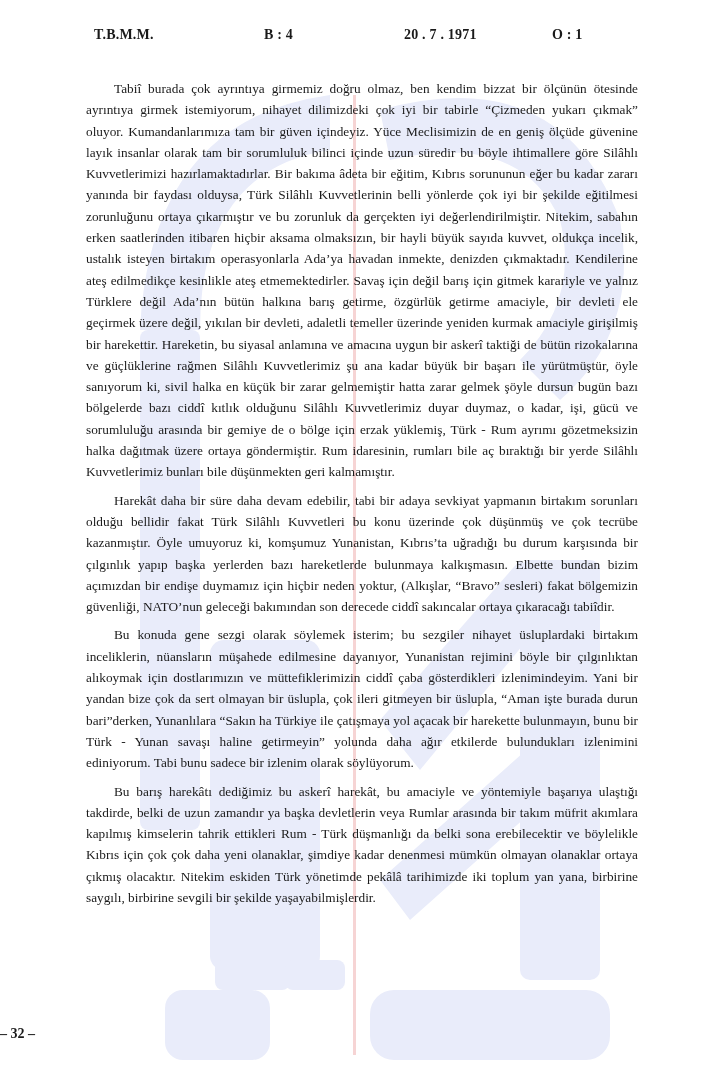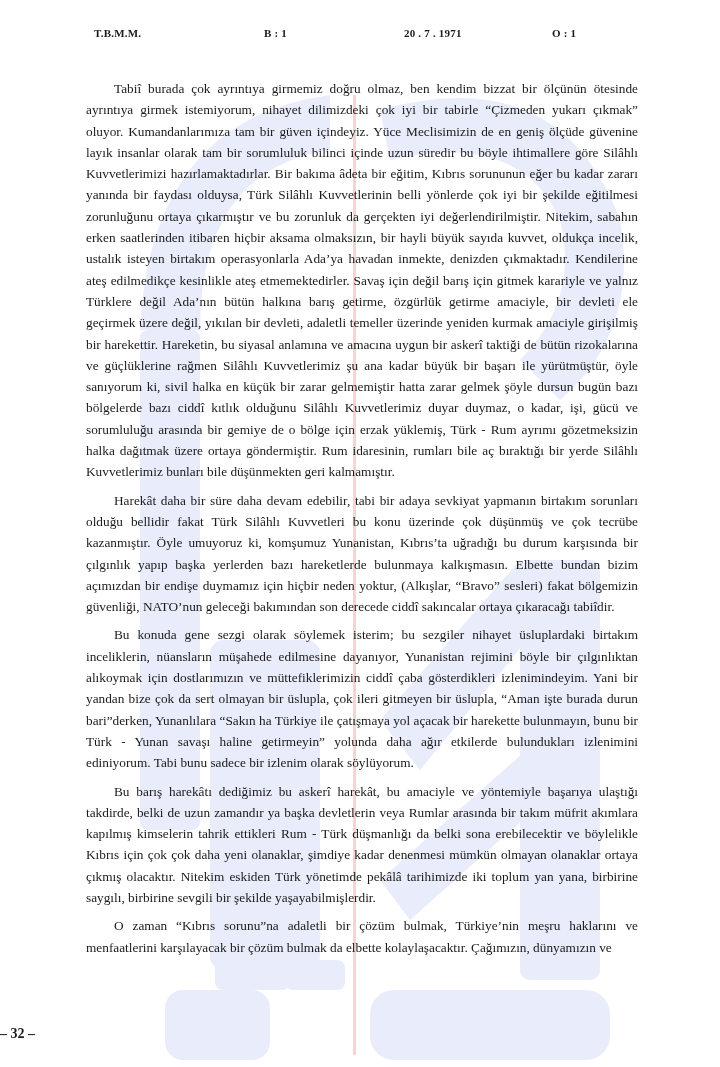--- a/index.html
+++ b/index.html
@@ -23,21 +23,21 @@
       pointer-events: none;
     }
     .header {
       position: absolute;
       top: 27px;
       left: 0;
       width: 720px;
       height: 20px;
       z-index: 1;
       font-weight: bold;
-      font-size: 11px;
+      font-size: 14px;
       letter-spacing: 0.2px;
     }
     .header span {
       position: absolute;
       top: 0;
     }
     .h-org { left: 94px; }
     .h-session { left: 264px; }
     .h-date { left: 404px; }
     .h-sitting { left: 552px; text-align: center; }
@@ -92,26 +92,25 @@
     <path d="M 380 880 L 560 720 L 590 760 L 410 920 Z"></path>
 
     <rect x="215" y="960" width="75" height="30" rx="8"></rect>
     <rect x="285" y="960" width="60" height="30" rx="8"></rect>
   </g>
   <rect x="353" y="95" width="3" height="960" fill="#f6d4d4"></rect>
 </svg>
 
 <div class="header">
   <span class="h-org">T.B.M.M.</span>
-  <span class="h-session">B : 1</span>
+  <span class="h-session">B : 4</span>
   <span class="h-date">20 . 7 . 1971</span>
   <span class="h-sitting">O : 1</span>
 </div>
 
 <div class="body-text">
   <p>Tabiî burada çok ayrıntıya girmemiz doğru olmaz, ben kendim bizzat bir ölçünün ötesinde ayrıntıya girmek istemiyorum, nihayet dilimizdeki çok iyi bir tabirle “Çizmeden yukarı çıkmak” oluyor. Kumandanlarımıza tam bir güven içindeyiz. Yüce Meclisimizin de en geniş ölçüde güvenine layık insanlar olarak tam bir sorumluluk bilinci içinde uzun süredir bu böyle ihtimallere göre Silâhlı Kuvvetlerimizi hazırlamaktadırlar. Bir bakıma âdeta bir eğitim, Kıbrıs sorununun eğer bu kadar zararı yanında bir faydası olduysa, Türk Silâhlı Kuvvetlerinin belli yönlerde çok iyi bir şekilde eğitilmesi zorunluğunu ortaya çıkarmıştır ve bu zorunluk da gerçekten iyi değerlendirilmiştir. Nitekim, sabahın erken saatlerinden itibaren hiçbir aksama olmaksızın, bir hayli büyük  sayıda kuvvet, oldukça incelik, ustalık isteyen birtakım operasyonlarla Ada’ya havadan inmekte, denizden çıkmaktadır. Kendilerine ateş edilmedikçe kesinlikle ateş etmemektedirler. Savaş için değil barış için gitmek karariyle ve yalnız Türklere değil  Ada’nın bütün halkına barış getirme, özgürlük getirme amaciyle, bir devleti ele geçirmek üzere değil, yıkılan bir devleti, adaletli temeller üzerinde yeniden kurmak amaciyle girişilmiş bir harekettir. Hareketin, bu siyasal anlamına ve amacına uygun bir askerî taktiği de bütün rizokalarına ve güçlüklerine rağmen Silâhlı Kuvvetlerimiz şu ana kadar büyük bir başarı ile yürütmüştür, öyle sanıyorum ki, sivil halka en küçük bir zarar gelmemiştir hatta zarar gelmek şöyle dursun bugün bazı bölgelerde bazı ciddî kıtlık olduğunu Silâhlı Kuvvetlerimiz duyar duymaz, o kadar, işi, gücü ve sorumluluğu arasında bir gemiye de o bölge için erzak yüklemiş, Türk - Rum ayrımı gözetmeksizin halka dağıtmak üzere ortaya göndermiştir. Rum idaresinin, rumları bile aç bıraktığı bir yerde Silâhlı Kuvvetlerimiz bunları bile düşünmekten geri kalmamıştır.</p>
   <p>Harekât daha bir süre daha devam edebilir, tabi bir adaya sevkiyat yapmanın birtakım sorunları olduğu bellidir fakat Türk Silâhlı Kuvvetleri bu konu üzerinde çok düşünmüş ve çok tecrübe kazanmıştır. Öyle umuyoruz ki, komşumuz Yunanistan, Kıbrıs’ta uğradığı bu durum karşısında bir çılgınlık yapıp başka yerlerden bazı hareketlerde bulunmaya kalkışmasın. Elbette bundan bizim açımızdan bir endişe duymamız için hiçbir neden yoktur, (Alkışlar, “Bravo” sesleri) fakat bölgemizin güvenliği, NATO’nun geleceği bakımından son derecede ciddî sakıncalar ortaya çıkaracağı tabiîdir.</p>
   <p>Bu konuda gene sezgi olarak söylemek isterim; bu sezgiler nihayet üsluplardaki birtakım inceliklerin, nüansların müşahede edilmesine dayanıyor, Yunanistan rejimini böyle bir çılgınlıktan alıkoymak için dostlarımızın ve müttefiklerimizin ciddî çaba gösterdikleri izlenimindeyim. Yani bir yandan bize çok da sert olmayan bir üslupla, çok ileri gitmeyen bir üslupla, “Aman işte burada durun bari”derken, Yunanlılara “Sakın ha Türkiye ile çatışmaya yol açacak bir harekette bulunmayın, bunu bir Türk - Yunan savaşı haline getirmeyin” yolunda daha ağır etkilerde bulundukları izlenimini ediniyorum. Tabi bunu sadece bir izlenim olarak söylüyorum.</p>
   <p>Bu barış harekâtı dediğimiz bu askerî harekât, bu amaciyle ve yöntemiyle başarıya ulaştığı takdirde, belki de uzun zamandır ya başka devletlerin veya Rumlar arasında bir takım müfrit akımlara kapılmış kimselerin tahrik ettikleri Rum - Türk düşmanlığı da belki sona erebilecektir ve böylelikle Kıbrıs için çok çok daha yeni olanaklar, şimdiye kadar denenmesi mümkün olmayan olanaklar ortaya çıkmış olacaktır. Nitekim  eskiden Türk yönetimde pekâlâ tarihimizde iki toplum yan yana, birbirine saygılı, birbirine sevgili bir şekilde yaşayabilmişlerdir.</p>
-  <p>O zaman “Kıbrıs sorunu”na adaletli bir çözüm bulmak, Türkiye’nin meşru haklarını ve menfaatlerini karşılayacak bir çözüm bulmak da elbette kolaylaşacaktır. Çağımızın, dünyamızın ve</p>
 </div>
 
 <div class="page-number">– 32 –</div>
 
 </body></html>

